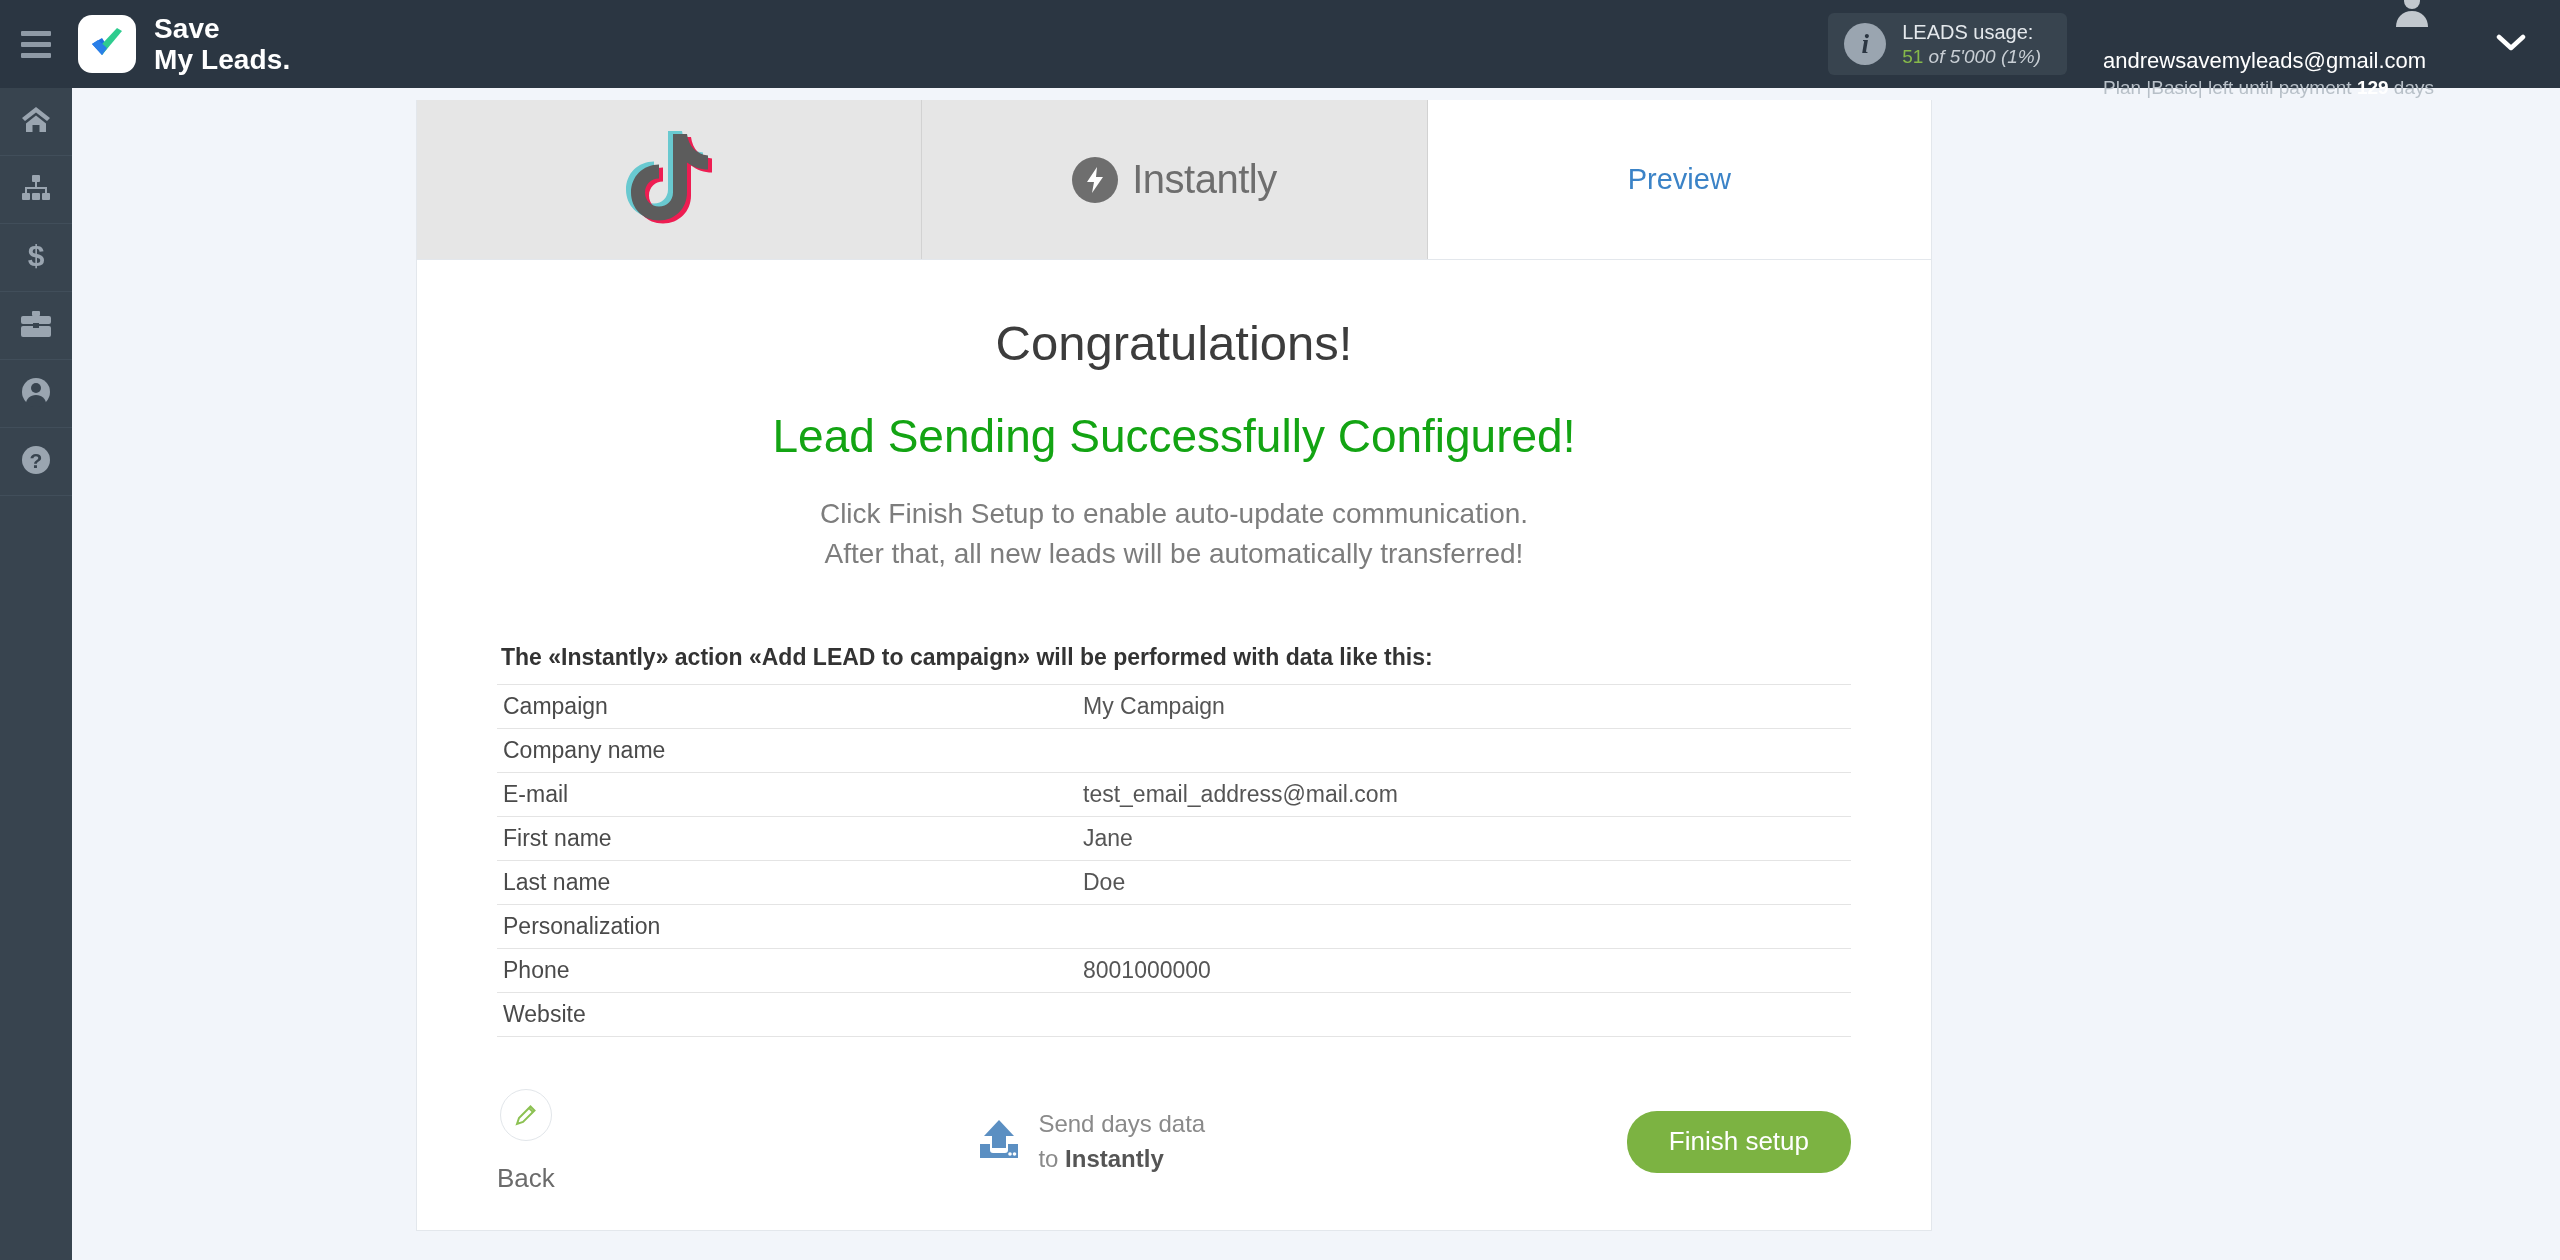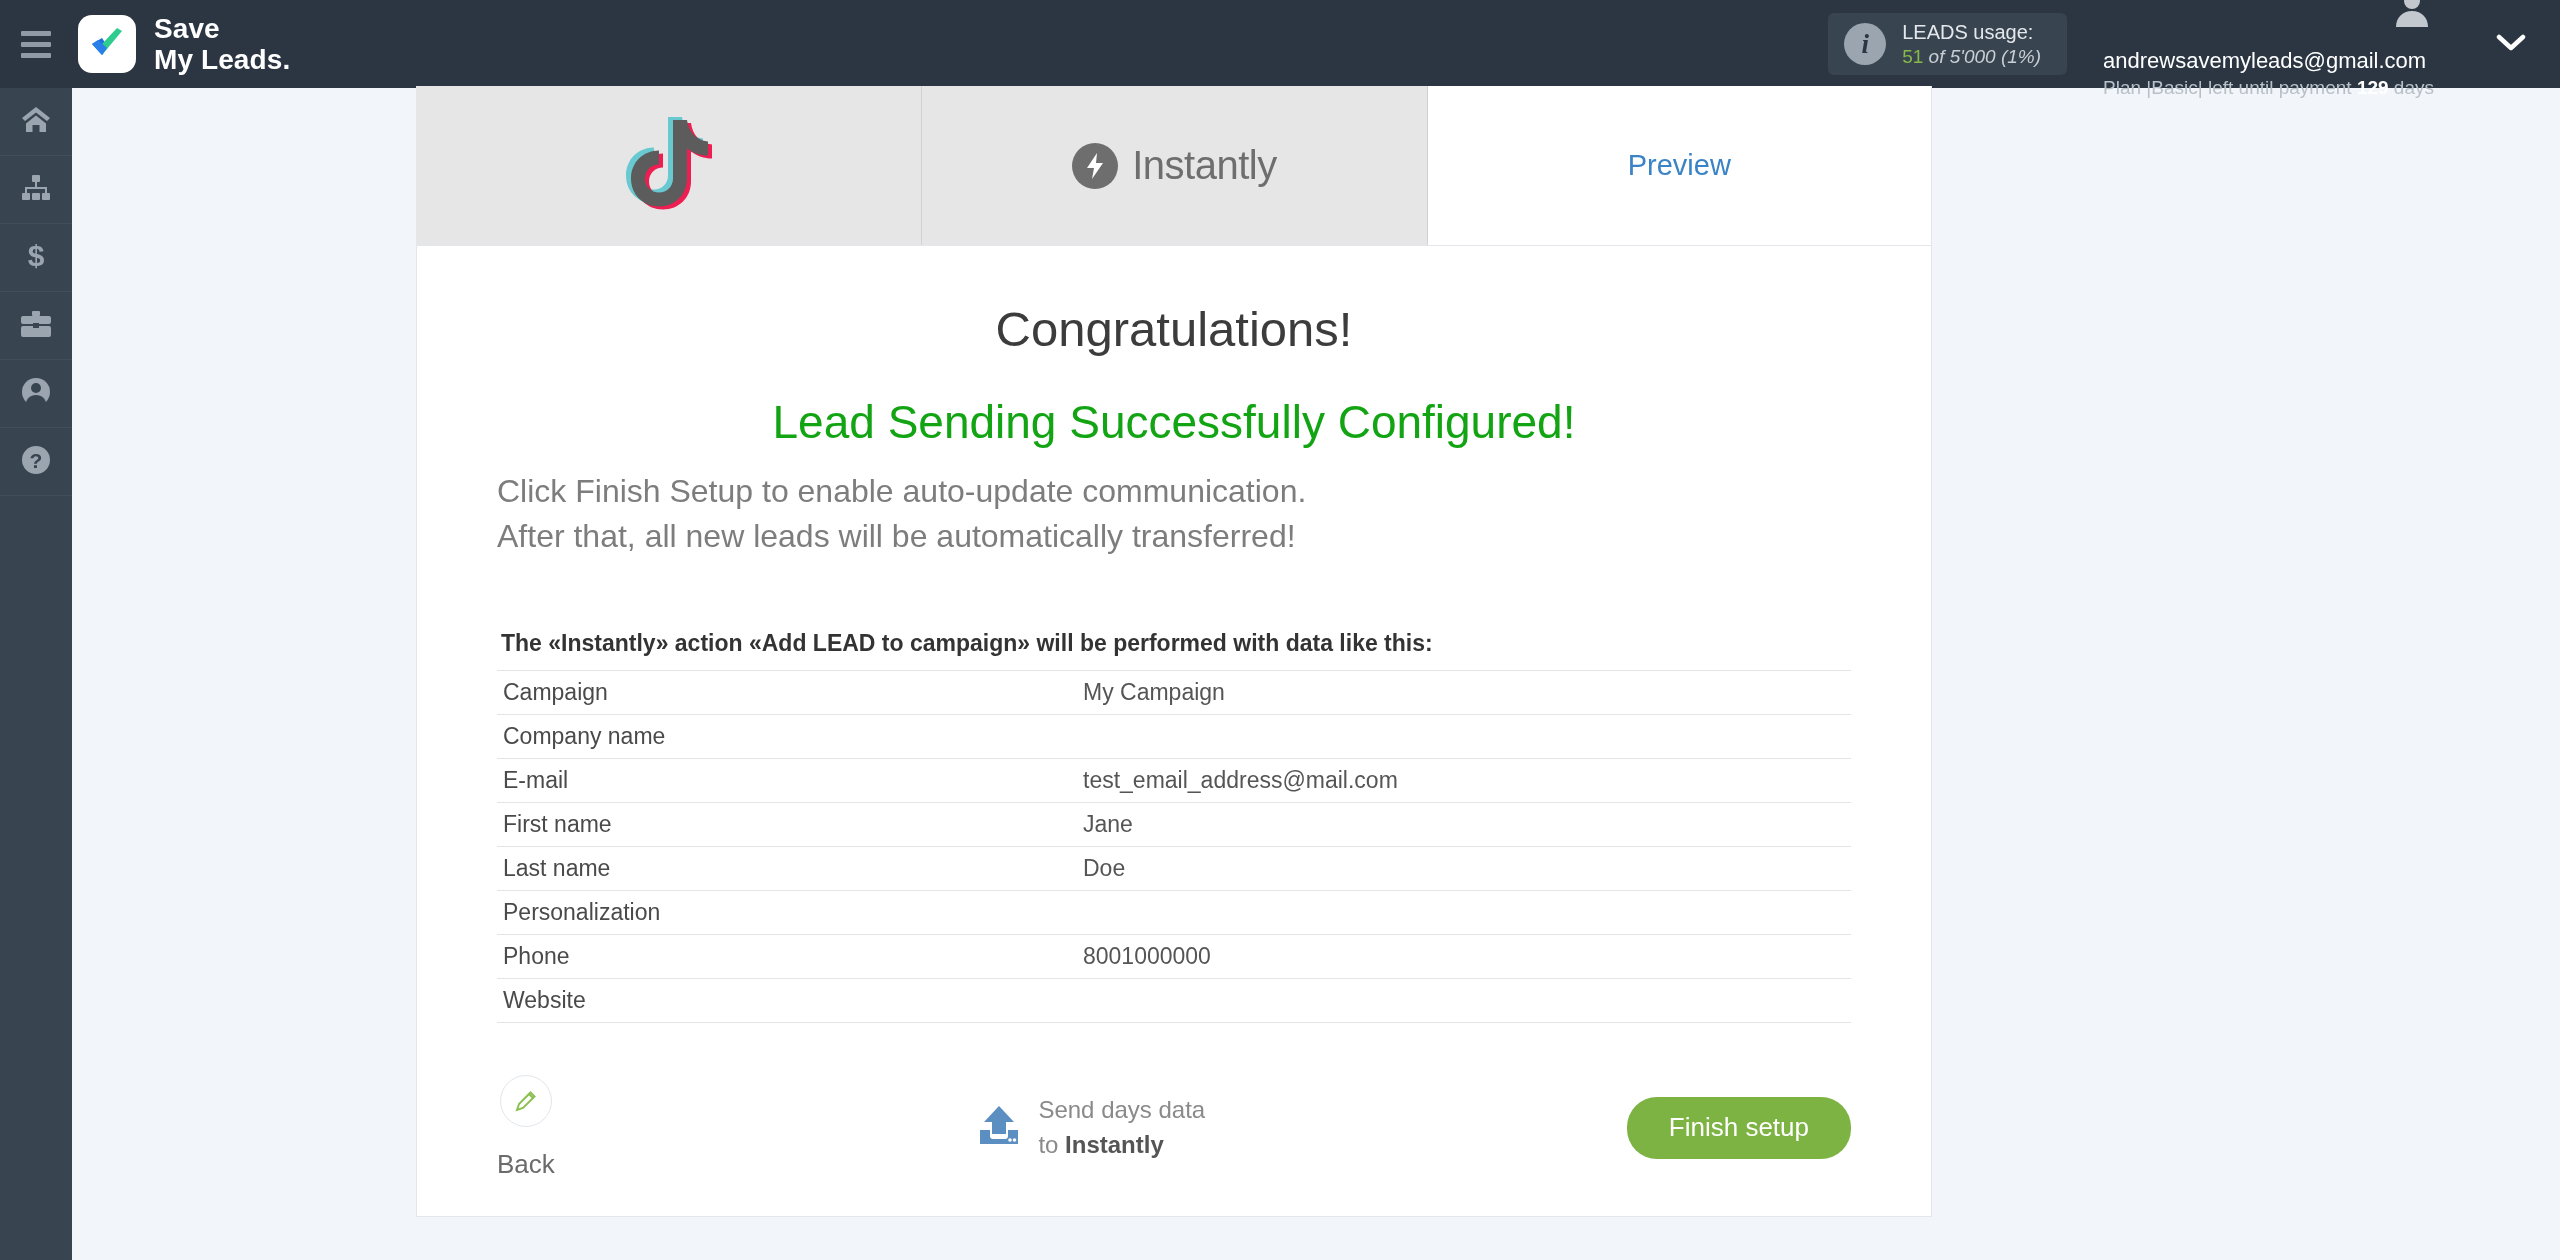--- a/index.html
+++ b/index.html
@@ -70,21 +70,21 @@
   }
   .rail-item {
     height: 68px; width: 72px;
     display: flex; align-items: center; justify-content: center;
     border-bottom: 1px solid #414e5a; cursor: pointer;
   }
   .rail-item svg { fill: #9aa5b0; }
 
   
   .card {
-    position: absolute; left: 416px; top: 86px;
+    position: absolute; left: 416px; top: 100px;
     width: 1516px; height: 1131px;
     background: #ffffff;
     border: 1px solid #e3e7ec; border-top: none;
   }
 
   .tabs { display: flex; height: 160px; border-bottom: 1px solid #e3e7ec; }
   .tab {
     background: #e6e6e6; display: flex; align-items: center; justify-content: center;
     border-right: 1px solid #d2d2d2; cursor: pointer;
   }
@@ -106,22 +106,22 @@
 
   h1.congrats {
     text-align: center; font-size: 49px; font-weight: 400; color: #3c3c3c;
     margin-top: 55px;
   }
   h2.success {
     text-align: center; font-size: 46px; font-weight: 400; color: #13a413;
     margin-top: 38px;
   }
   p.hint {
-    font-size: 32px; color: #7d7d7d; line-height: 1.42;
-    margin-top: 20px; white-space: pre-line;
+    text-align: center; font-size: 28px; color: #7d7d7d; line-height: 1.42;
+    margin-top: 31px; white-space: pre-line;
   }
 
   .table-intro {
     margin-top: 70px; font-size: 23px; color: #333; font-weight: 700;
     padding-left: 4px;
   }
   table.preview { width: 100%; border-collapse: collapse; margin-top: 13px; }
   table.preview td {
     border-top: 1px solid #e4e4e4; height: 44px; font-size: 23px; color: #4a4a4a;
     padding: 0 6px; vertical-align: middle;

